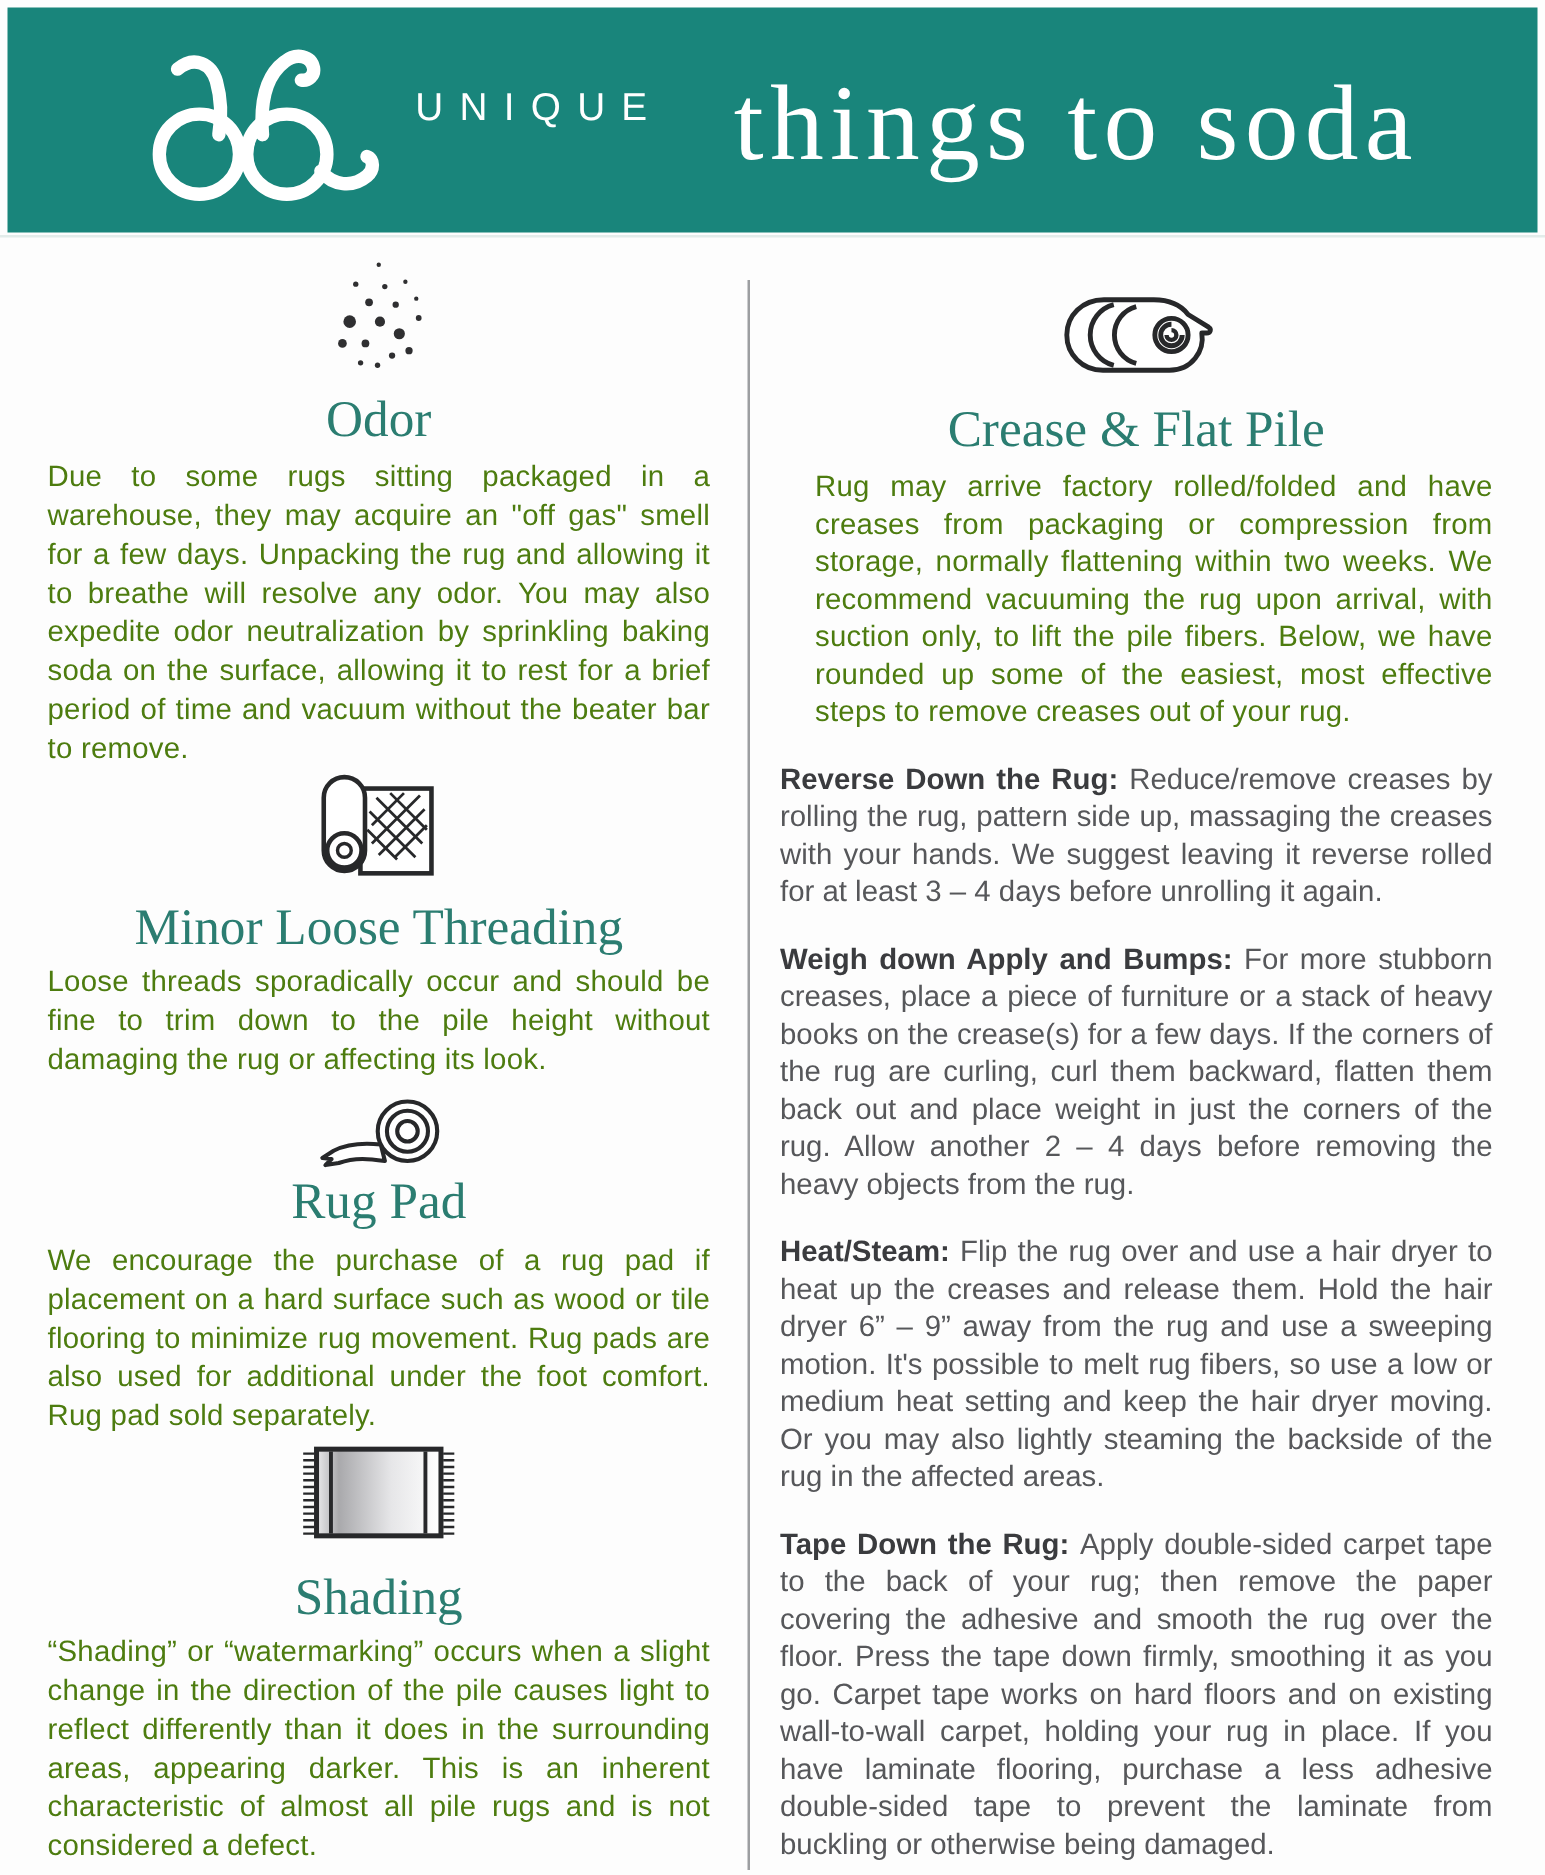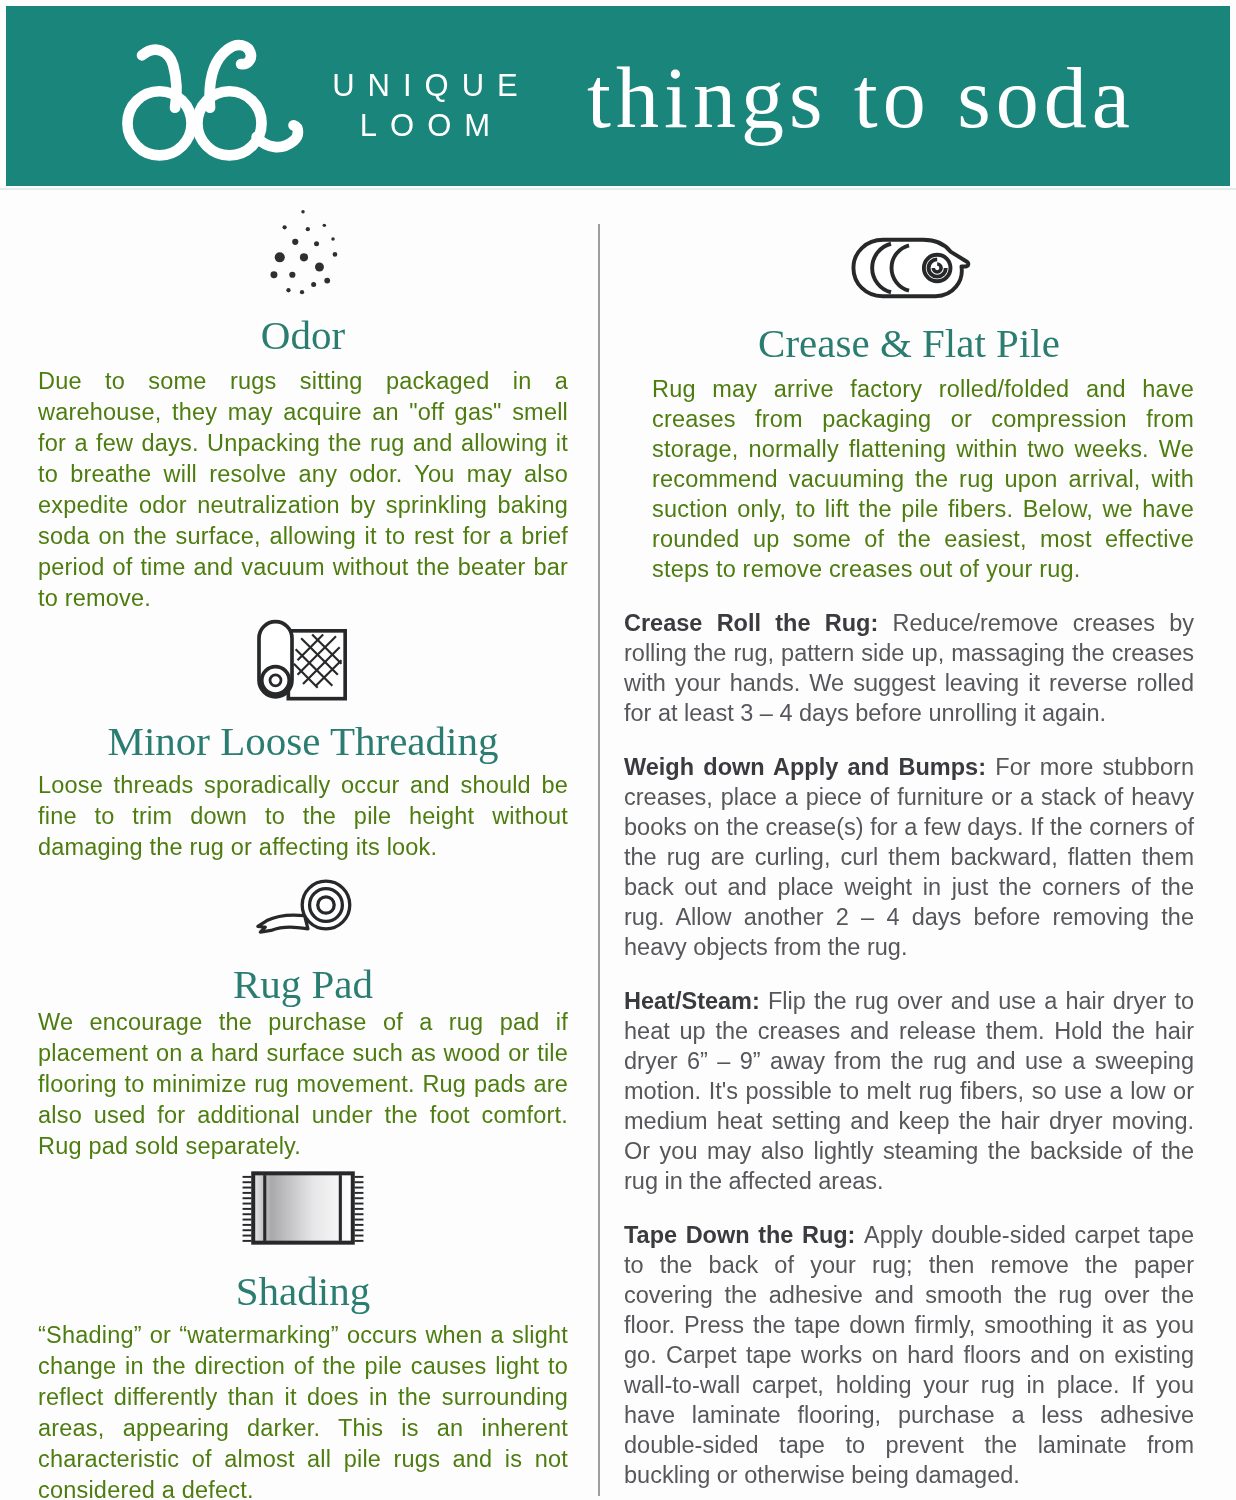--- a/index.html
+++ b/index.html
@@ -66,22 +66,22 @@
   .para b::after { content:"\00a0"; }
 
   
   .s1 .icon-wrap { margin-top:6px;  height:92px; }
   .s1 h2         { margin-top:14px; }
   .s1 .body      { margin-top:8px;  }
   .s2 .icon-wrap { margin-top:4px;  height:88px; }
   .s2 h2         { margin-top:12px; }
   .s2 .body      { margin-top:6px;  }
   .s3 .icon-wrap { margin-top:10px; height:64px; }
-  .s3 h2         { margin-top:24px; }
-  .s3 .body      { }
+  .s3 h2         { }
+  .s3 .body      { margin-top:10px; }
   .s4 .icon-wrap { margin-top:6px;  height:80px; }
   .s4 h2         { margin-top:20px; }
   .s4 .body      { margin-top:6px;  }
 
   
   .r1 .icon-wrap { margin-top:10px; height:72px; }
   .r1 h2         { margin-top:16px; }
   .r1 .body      { margin-top:8px;margin-left:28px;  }
 
   svg { display:block; }
@@ -99,21 +99,20 @@
           <path d="M34,24 C48,12 62,20 66,34 C71,52 70,66 68,78"></path>
           <circle cx="52" cy="94" r="33"></circle>
           <path d="M104,78 C102,52 106,30 122,18 C132,10 144,13 146,23 C147,29 142,34 136,33"></path>
           <circle cx="124" cy="94" r="33"></circle>
           <path d="M152,108 C162,120 178,122 190,112 C196,107 196,98 190,96"></path>
         </g>
       </svg>
     </div>
     <div class="brand">
       <div>UNIQUE</div>
-      <div>LOOM</div>
     </div>
     <div class="banner-title">things to soda</div>
   </header>
   <div class="banner-underline"></div>
 
   <div class="divider"></div>
 
   <section class="col col-left">
 
     <div class="section s1">
@@ -240,21 +239,21 @@
           <path d="M80,17 A30,30 0 0 0 80,75" fill="none" class="ink" stroke-width="5"></path>
           <circle cx="116" cy="46" r="17" fill="#ffffff" class="ink" stroke-width="5"></circle>
           <path d="M116,35 a11,11 0 1 0 11,11" fill="none" class="ink" stroke-width="5"></path>
           <path d="M116,41 a5,5 0 1 1 -5,5" fill="none" class="ink" stroke-width="4.5"></path>
         </svg>
       </div>
       <h2 class="heading">Crease &amp; Flat Pile</h2>
       <p class="body">Rug may arrive factory rolled/folded and have creases from packaging or compression from storage, normally flattening within two weeks. We recommend vacuuming the rug upon arrival, with suction only, to lift the pile fibers. Below, we have rounded up some of the easiest, most effective steps to remove creases out of your rug.</p>
     </div>
 
-    <p class="para"><b>Crease Roll the Rug:</b><span>Reduce/remove creases by rolling the rug, pattern side up, massaging the creases with your hands. We suggest leaving it reverse rolled for at least 3 – 4 days before unrolling it again.</span></p>
+    <p class="para"><b>Reverse Down the Rug:</b><span>Reduce/remove creases by rolling the rug, pattern side up, massaging the creases with your hands. We suggest leaving it reverse rolled for at least 3 – 4 days before unrolling it again.</span></p>
 
     <p class="para"><b>Weigh down Apply and Bumps:</b><span>For more stubborn creases, place a piece of furniture or a stack of heavy books on the crease(s) for a few days. If the corners of the rug are curling, curl them backward, flatten them back out and place weight in just the corners of the rug. Allow another 2 – 4 days before removing the heavy objects from the rug.</span></p>
 
     <p class="para"><b>Heat/Steam:</b><span>Flip the rug over and use a hair dryer to heat up the creases and release them. Hold the hair dryer 6” – 9” away from the rug and use a sweeping motion. It's possible to melt rug fibers, so use a low or medium heat setting and keep the hair dryer moving. Or you may also lightly steaming the backside of the rug in the affected areas.</span></p>
 
     <p class="para"><b>Tape Down the Rug:</b><span>Apply double-sided carpet tape to the back of your rug; then remove the paper covering the adhesive and smooth the rug over the floor. Press the tape down firmly, smoothing it as you go. Carpet tape works on hard floors and on existing wall-to-wall carpet, holding your rug in place. If you have laminate flooring, purchase a less adhesive double-sided tape to prevent the laminate from buckling or otherwise being damaged.</span></p>
 
   </section>
 
 </div>

